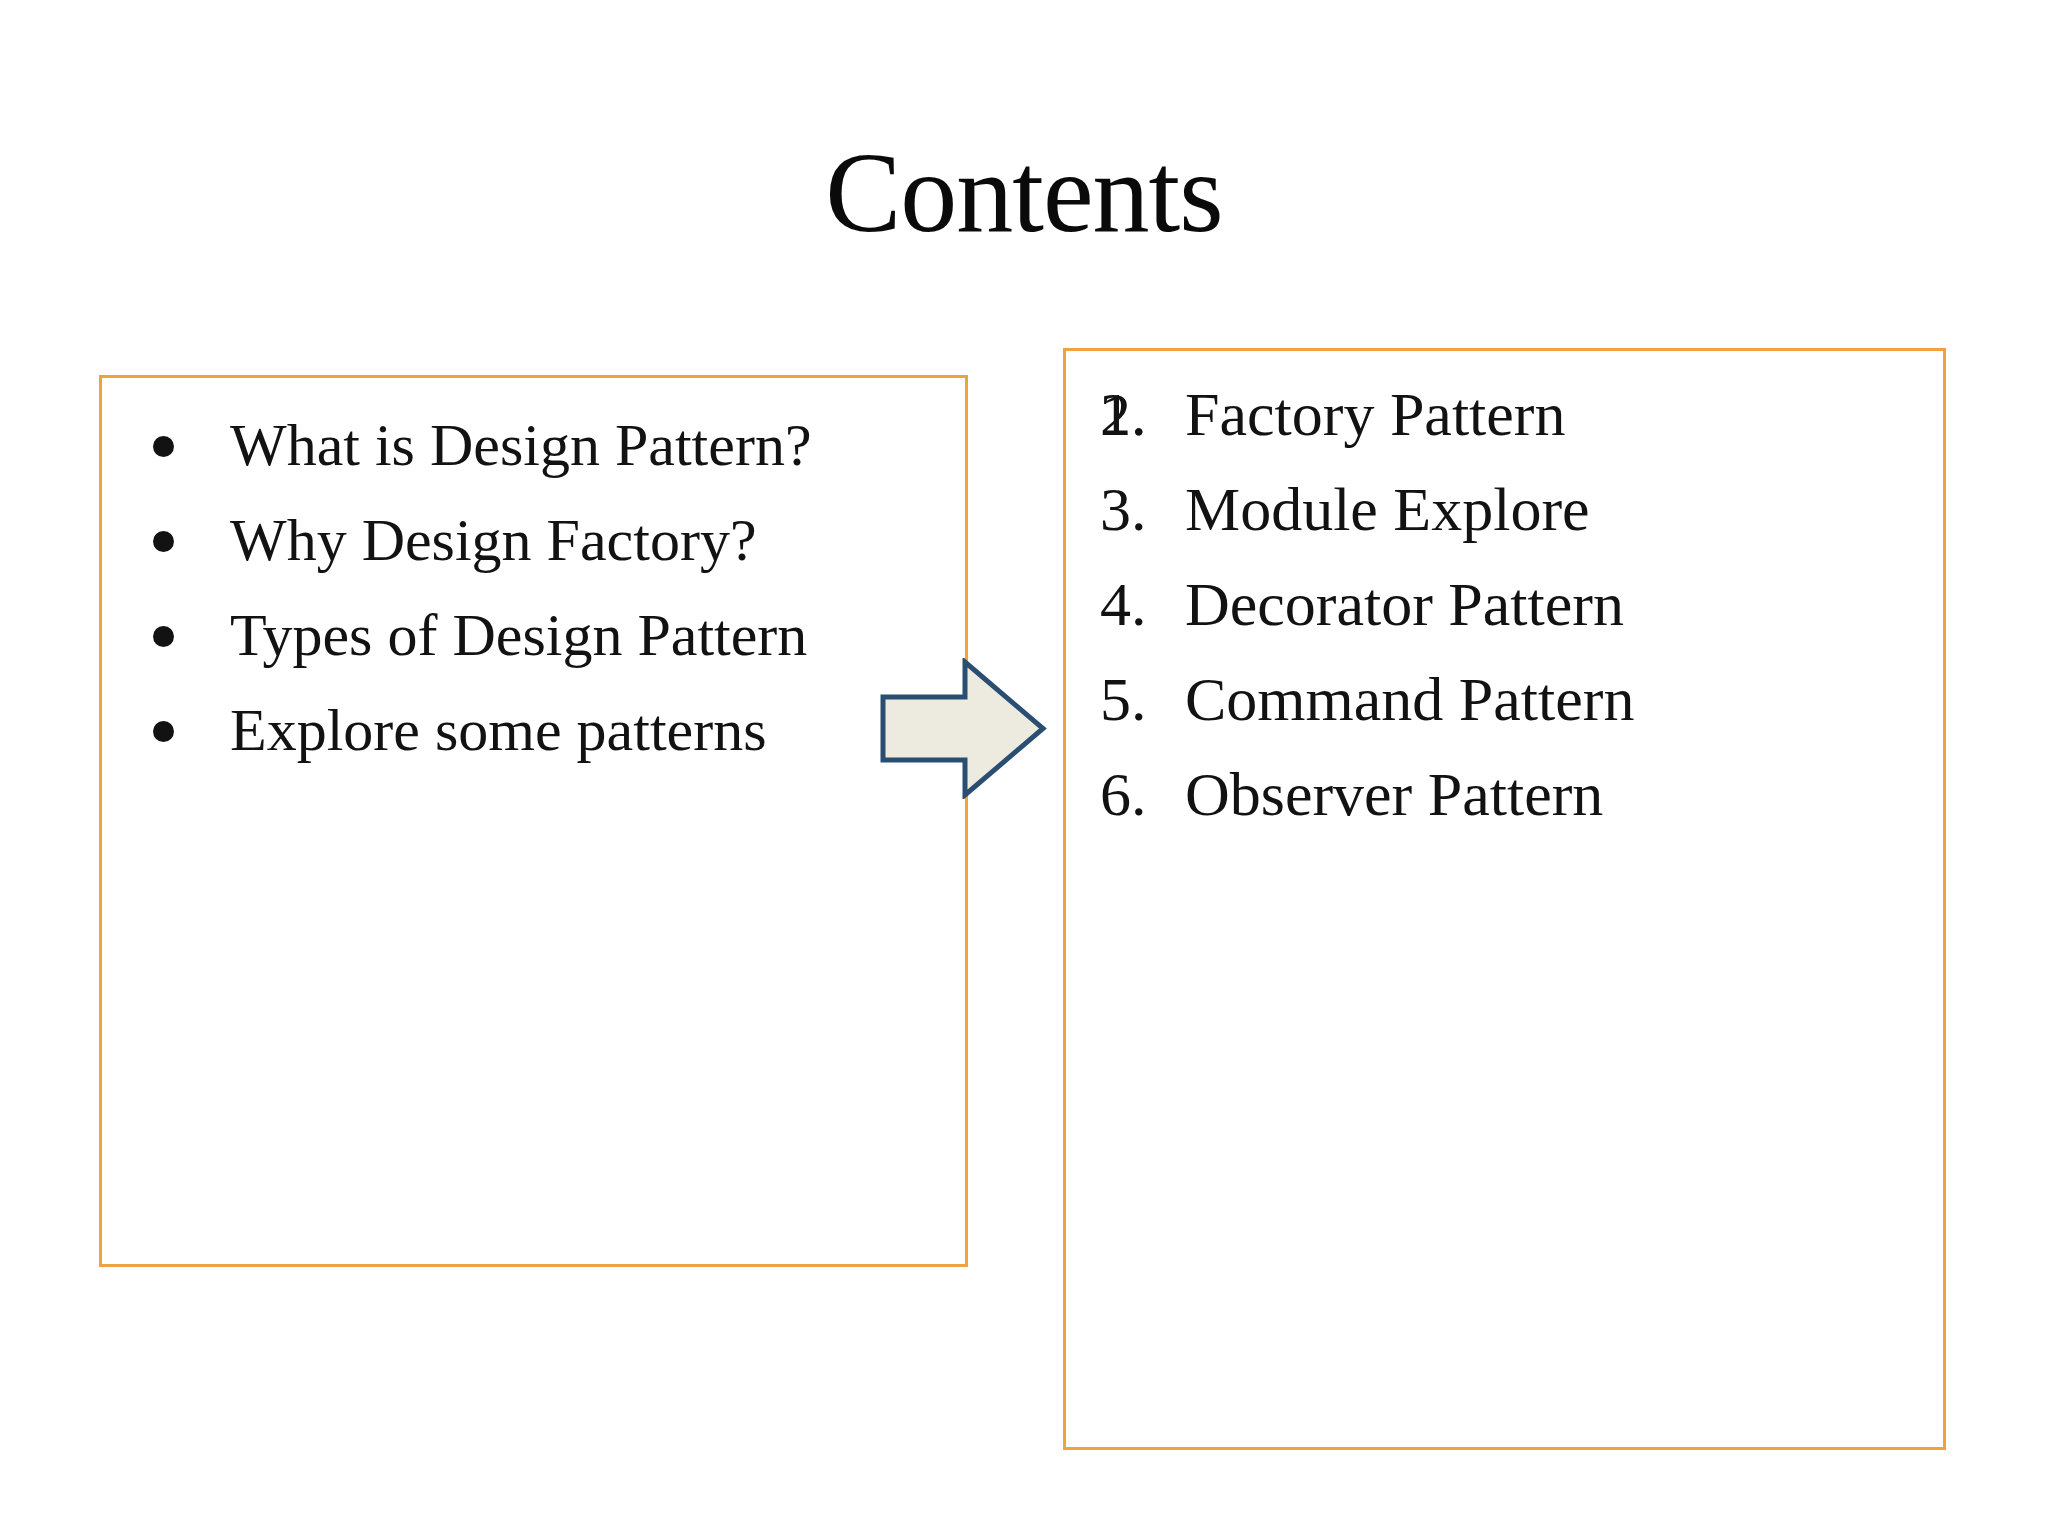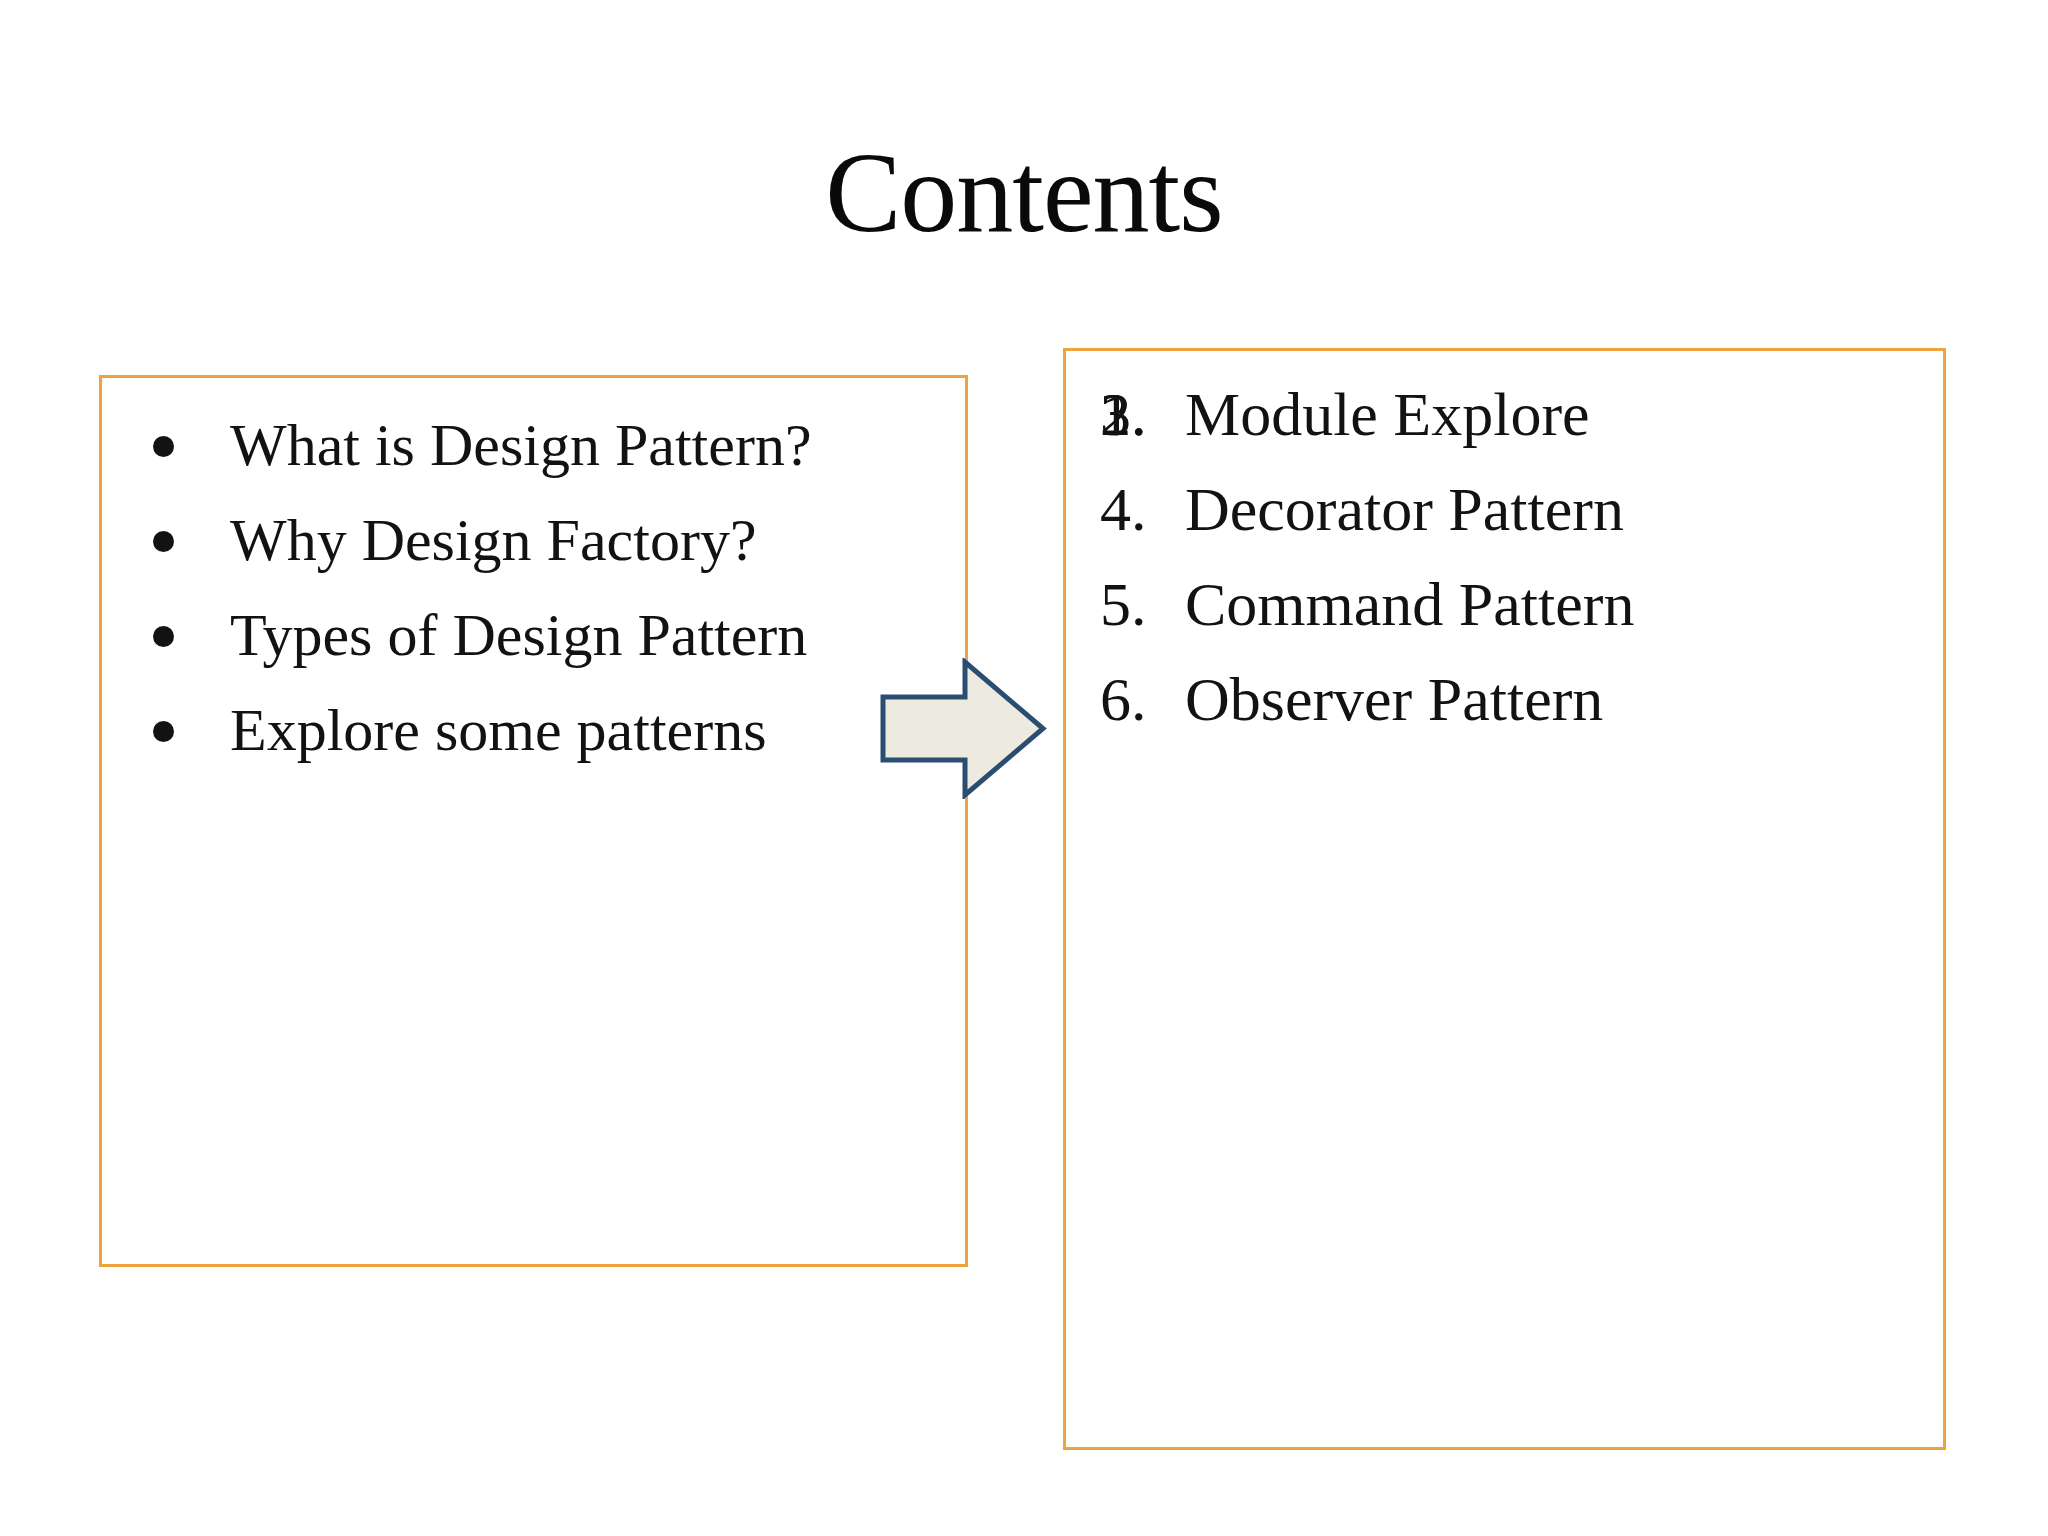--- a/index.html
+++ b/index.html
@@ -117,20 +117,21 @@
     </ul>
   </div>
 
   <div class="panel panel-right">
     <ol class="num-list">
       <li>
         <span class="num">1.</span>
       </li>
       <li>
         <span class="num">2.</span>
+        <span>Factory Pattern</span>
       </li>
       <li>
         <span class="num">3.</span>
         <span>Module Explore</span>
       </li>
       <li>
         <span class="num">4.</span>
         <span>Decorator Pattern</span>
       </li>
       <li>

